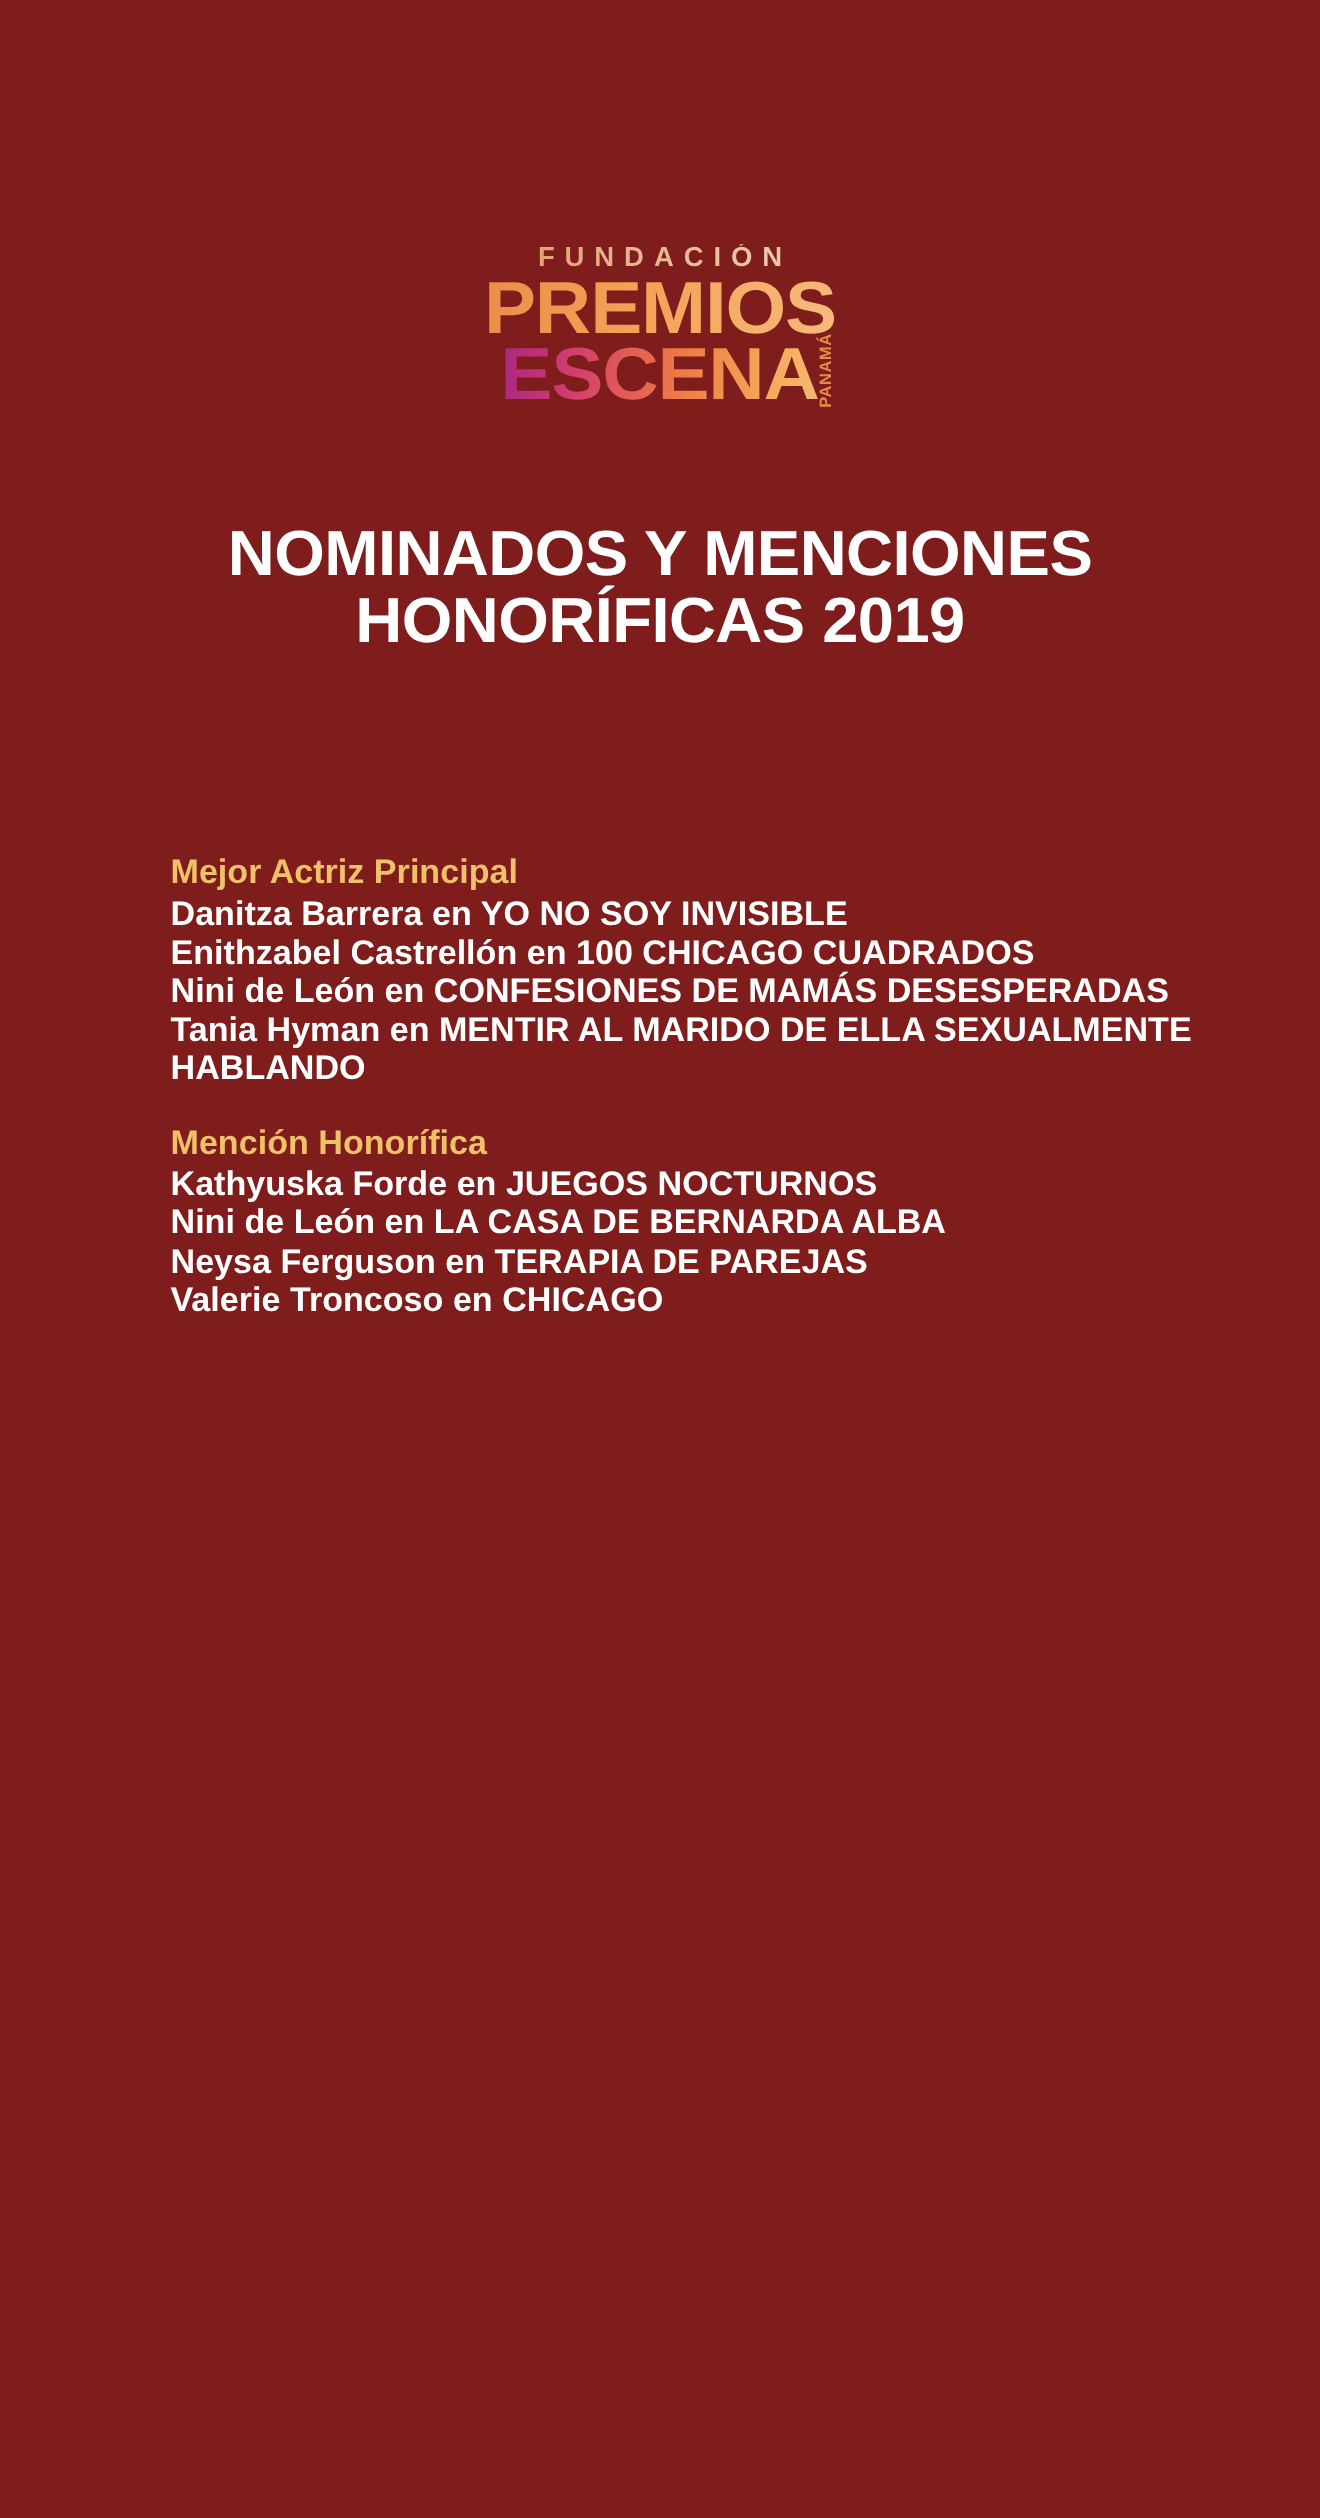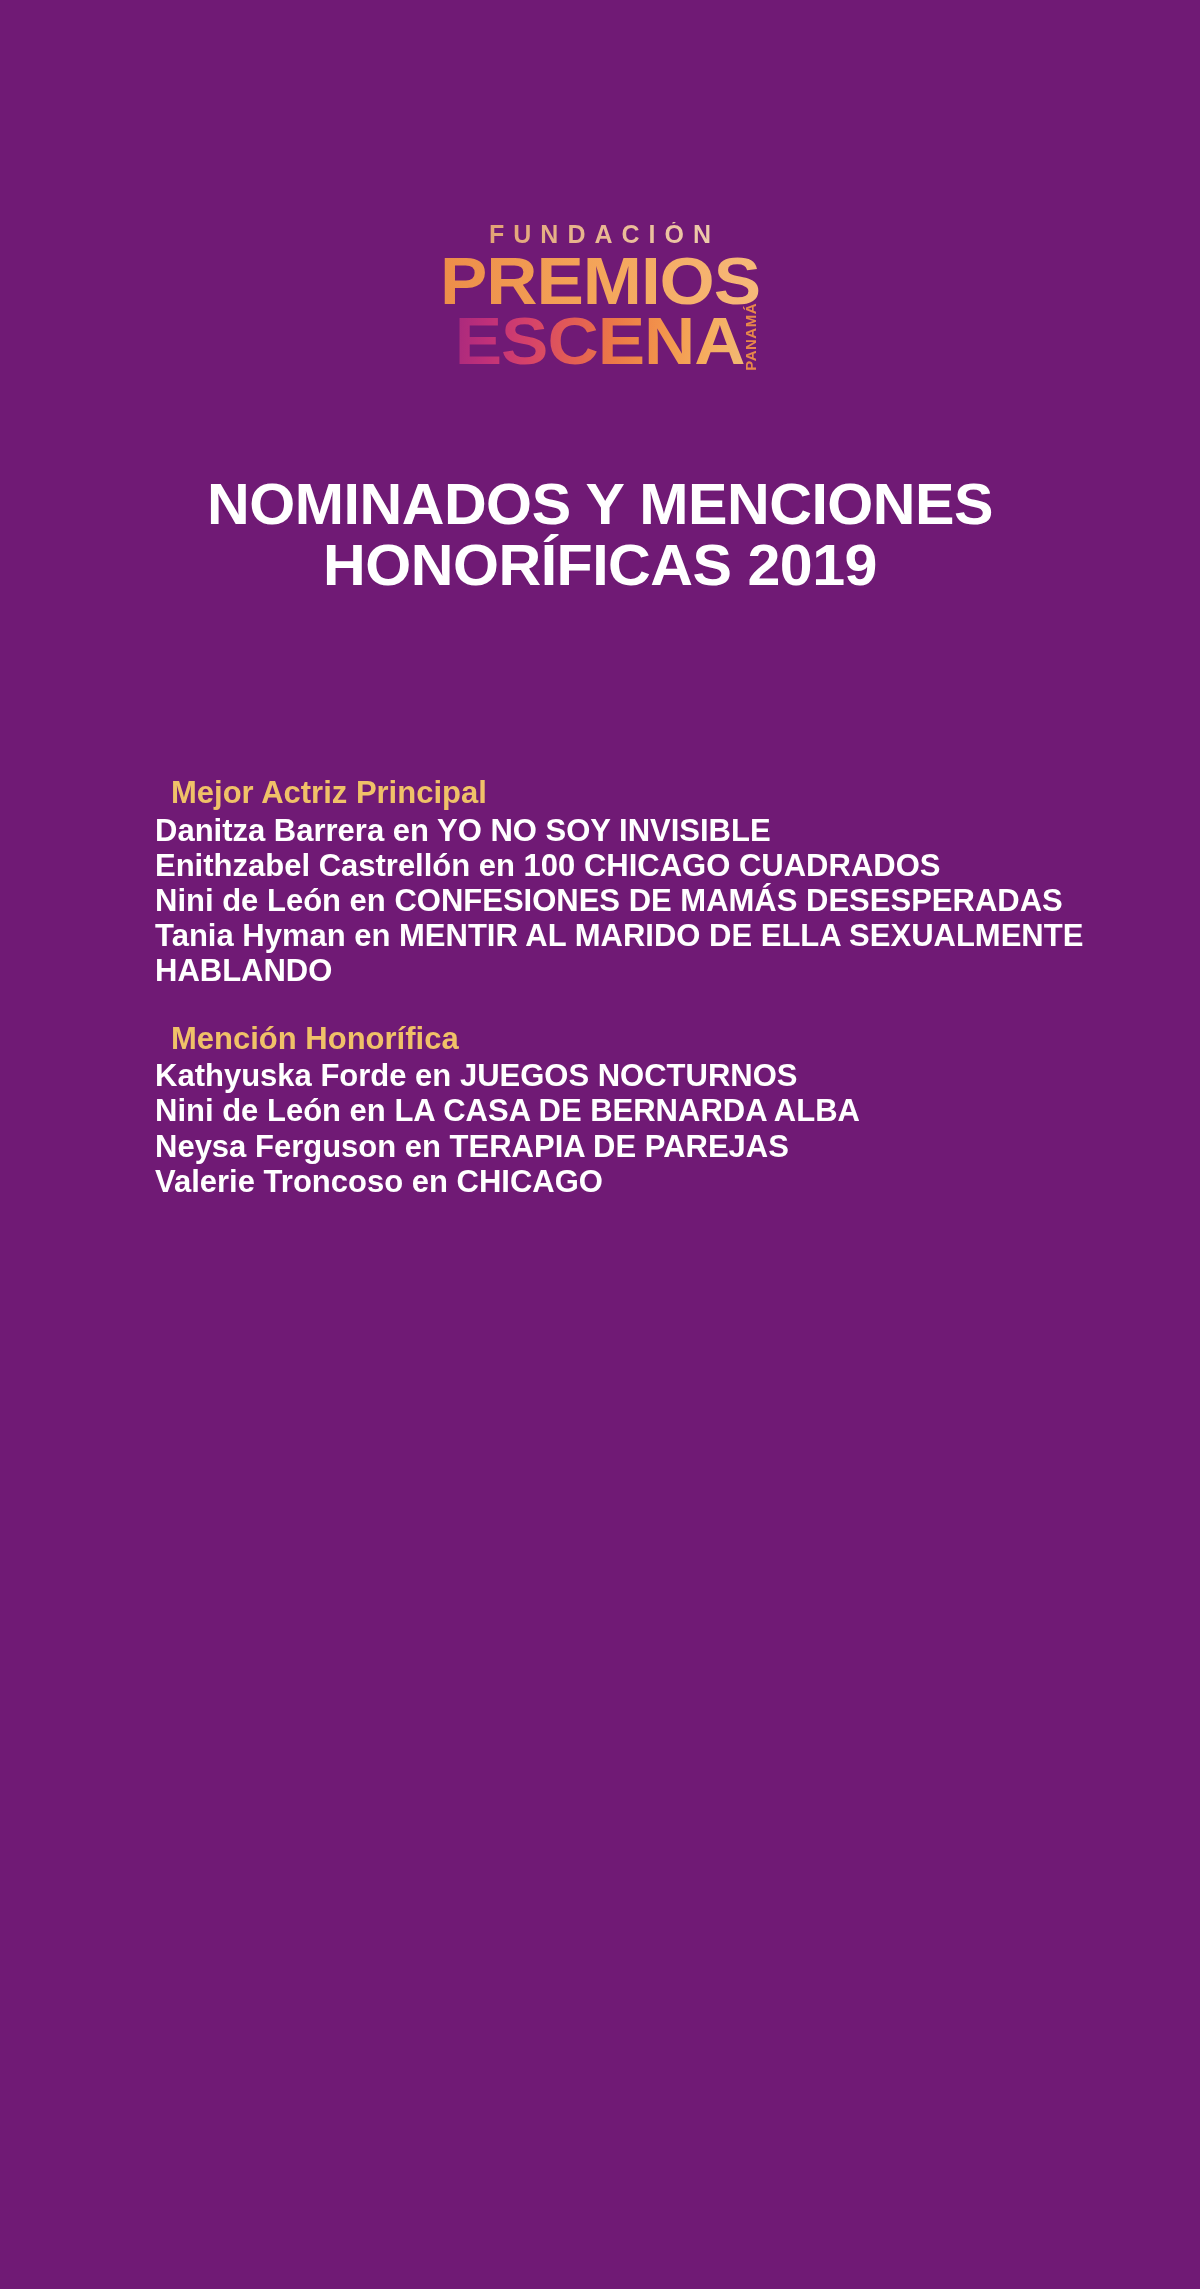--- a/index.html
+++ b/index.html
@@ -13,21 +13,21 @@
     height: 2289px;
     overflow: hidden;
     font-family: "Liberation Sans", sans-serif;
     color: #ffffff;
     position: relative;
   }
 
   .poster {
     width: 1200px;
     height: 2289px;
-    background: #701a75;
+    background: #7f1d1d;
     position: relative;
   }
 
   
   .logo-block {
     position: absolute;
     top: 222px;
     left: 0;
     width: 1200px;
     text-align: center;
@@ -151,21 +151,21 @@
 
   .category { margin-bottom: 0; }
   .category + .category { margin-top: 33px; }
 
   .category-heading {
     font-family: "Liberation Sans Narrow", "Liberation Sans", sans-serif;
     font-weight: bold;
     font-size: 31px;
     line-height: 1.12;
     color: #f0c168;
-    margin: 0 0 2px 16px;
+    margin: 0 0 2px 0;
     letter-spacing: 0px;
     transform: scaleX(1.0);
   }
 
   .nominee-list {
     list-style: none;
     margin: 0;
     padding: 0;
   }
 

